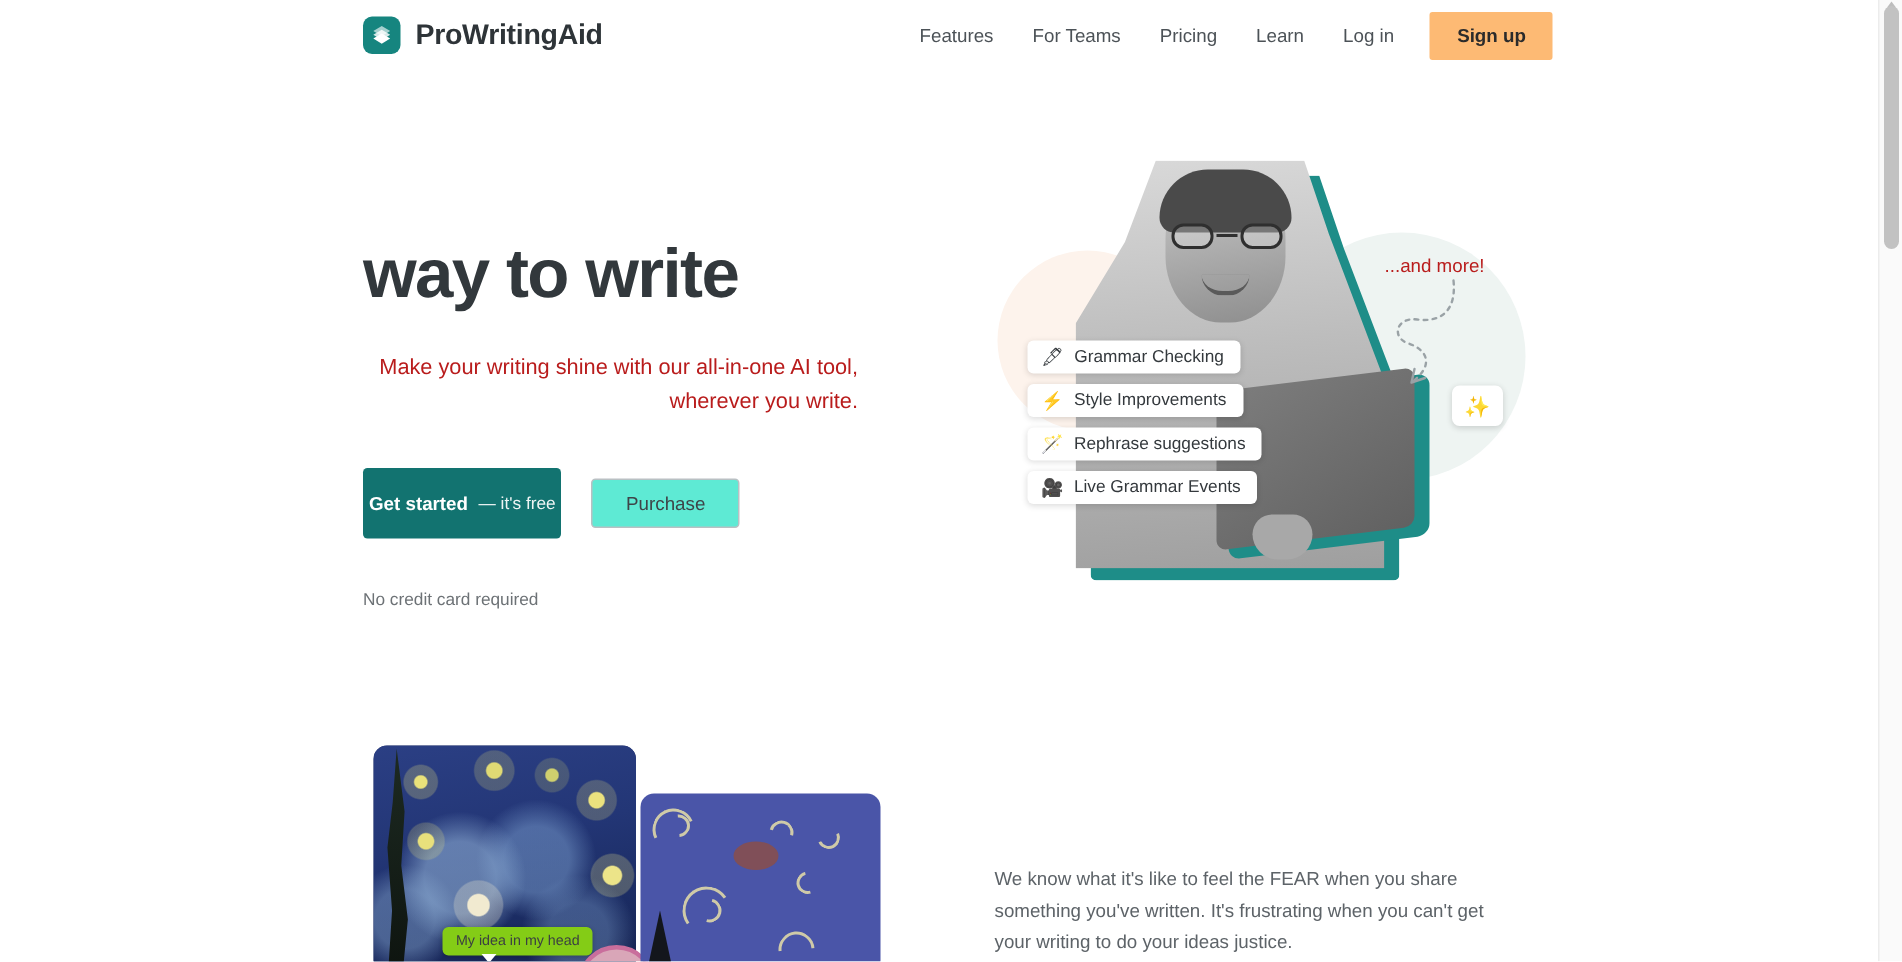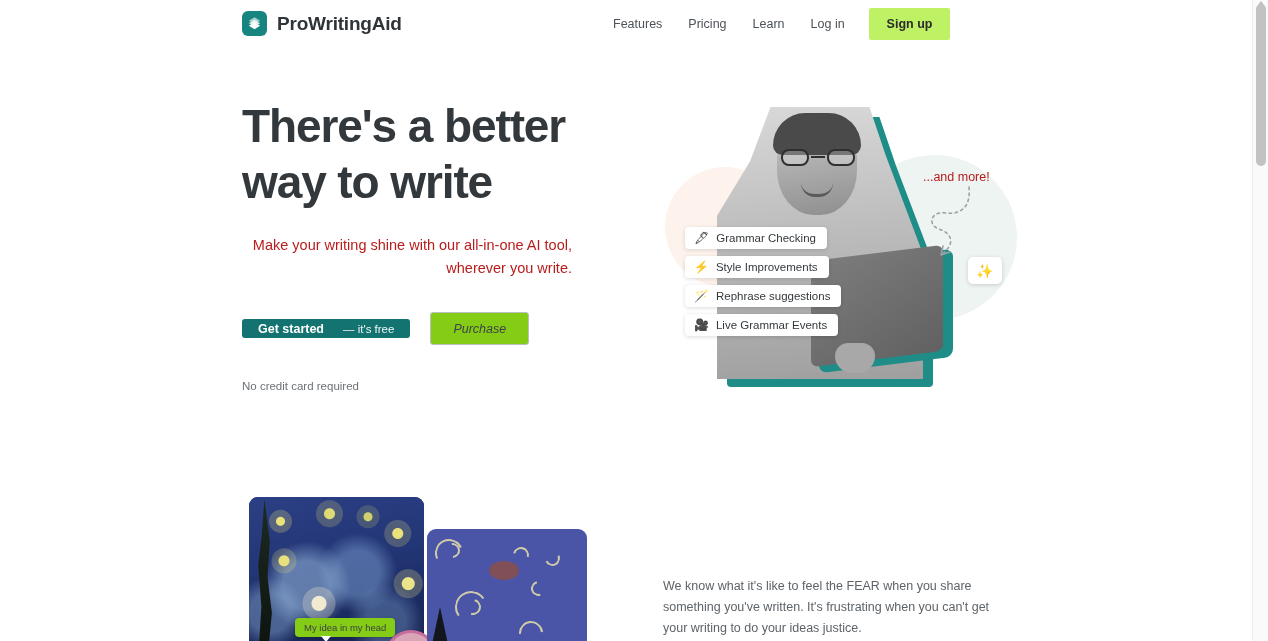--- a/index.html
+++ b/index.html
@@ -48,48 +48,48 @@
   }
   .nav {
     position: absolute; left: 600px; top: 0; height: 48px;
     display: flex; align-items: center; gap: 0;
   }
   .nav a {
     font-size: 12.5px; color: #4c5257; text-decoration: none;
     padding: 0 13px; line-height: 48px; white-space: nowrap;
   }
   .nav a.signup {
-    background: #bef264; color: #2b2b2b; font-weight: bold;
+    background: #fdba74; color: #2b2b2b; font-weight: bold;
     line-height: 1; padding: 10px 18px; margin-left: 11px;
     border-radius: 2px;
   }
 
   
   .hero-copy { position: absolute; left: 242px; top: 98px; width: 400px; }
   .hero-title {
     font-size: 46px; line-height: 56px; font-weight: bold;
     color: #32383c; letter-spacing: -1.1px;
   }
   .hero-sub {
     margin-top: 24px; font-size: 14.5px; line-height: 23px; color: #b91c1c;
     max-width: 330px;
     text-align: right;
   }
   .cta-row { margin-top: 32px; display: flex; align-items: center; gap: 20px; }
   .btn-primary {
     background: #127370; color: #ffffff; border: none; border-radius: 3px;
-    padding: 0 16px; height: 19px; font-size: 12.5px; font-weight: bold;
-    font-family: inherit; display: inline-flex; align-items: center; gap: 19px;
+    padding: 0 4px; height: 47px; font-size: 12.5px; font-weight: bold;
+    font-family: inherit; display: inline-flex; align-items: center; gap: 7px;
     cursor: pointer; white-space: nowrap;
   }
   .btn-primary .free { font-weight: normal; font-size: 11.5px; opacity: .93; }
   .btn-outline {
-    background: #84cc16; color: #3e4448; border: 1px solid #b9c0c3;
+    background: #5eead4; color: #3e4448; border: 1px solid #b9c0c3;
     border-radius: 3px; padding: 0 22px; height: 33px; font-size: 12.5px;
-    font-family: inherit; cursor: pointer; white-space: nowrap; font-style: italic;
+    font-family: inherit; cursor: pointer; white-space: nowrap;
   }
   .no-card { margin-top: 35px; font-size: 11.5px; color: #6d7276; }
 
   
   .hero-art { position: absolute; left: 655px; top: 95px; width: 370px; height: 300px; }
   .art-blob-mint {
     position: absolute; right: 8px; top: 60px; width: 165px; height: 165px;
     border-radius: 50%; background: #eef4f2;
   }
   .art-blob-peach {
@@ -252,30 +252,31 @@
           <path d="M3 15.5 12 10l9 5.5-9 5.5z" fill="#ffffff"></path>
           <path d="M3 11.5 12 6l9 5.5-9 5.5z" fill="#ffffff" opacity=".82"></path>
           <path d="M3 7.5 12 2l9 5.5L12 13z" fill="#ffffff" opacity=".62"></path>
         </svg>
       </span>
       <span class="brand-name">ProWritingAid</span>
     </a>
 
     <nav class="nav">
       <a href="#">Features</a>
+      <a href="#">For Teams</a>
       <a href="#">Pricing</a>
       <a href="#">Learn</a>
       <a href="#">Log in</a>
       <a href="#" class="signup">Sign up</a>
     </nav>
   </div>
 
   <div class="hero-copy">
     <h1 class="hero-title">
-      <span>There's a better</span><br>
+      <br>
       <span>way to write</span>
     </h1>
     <p class="hero-sub">Make your writing shine with our all-in-one AI tool, wherever you write.</p>
 
     <div class="cta-row">
       <button class="btn-primary">
         <span>Get started</span>
         <span class="free">— it's free</span>
       </button>
       <button class="btn-outline">Purchase</button>

